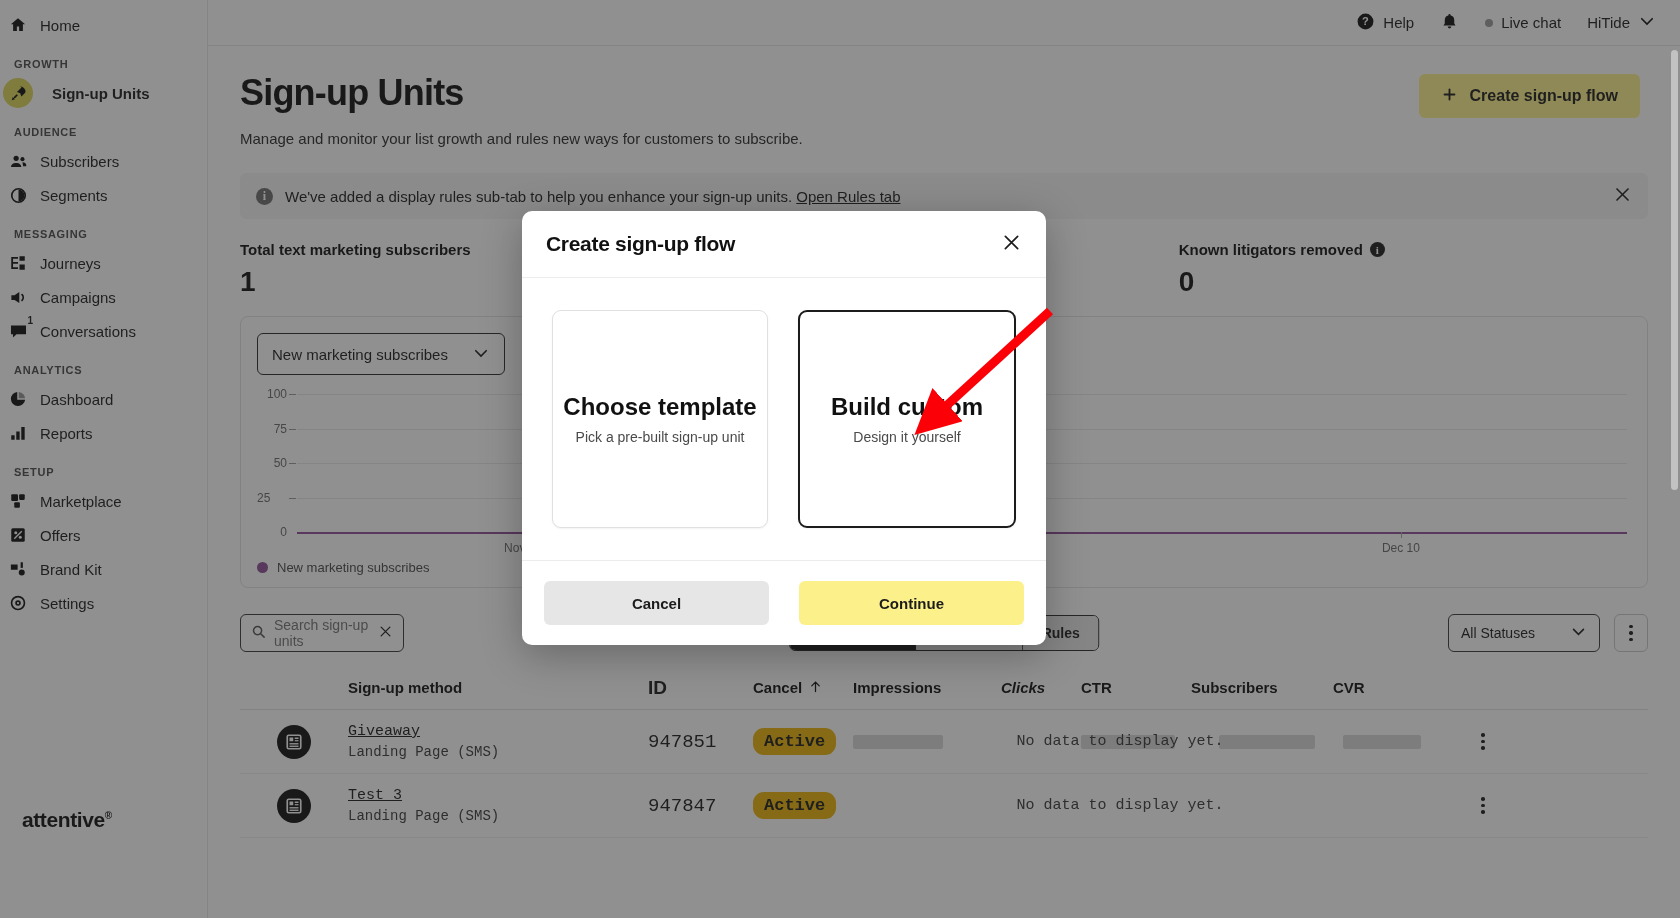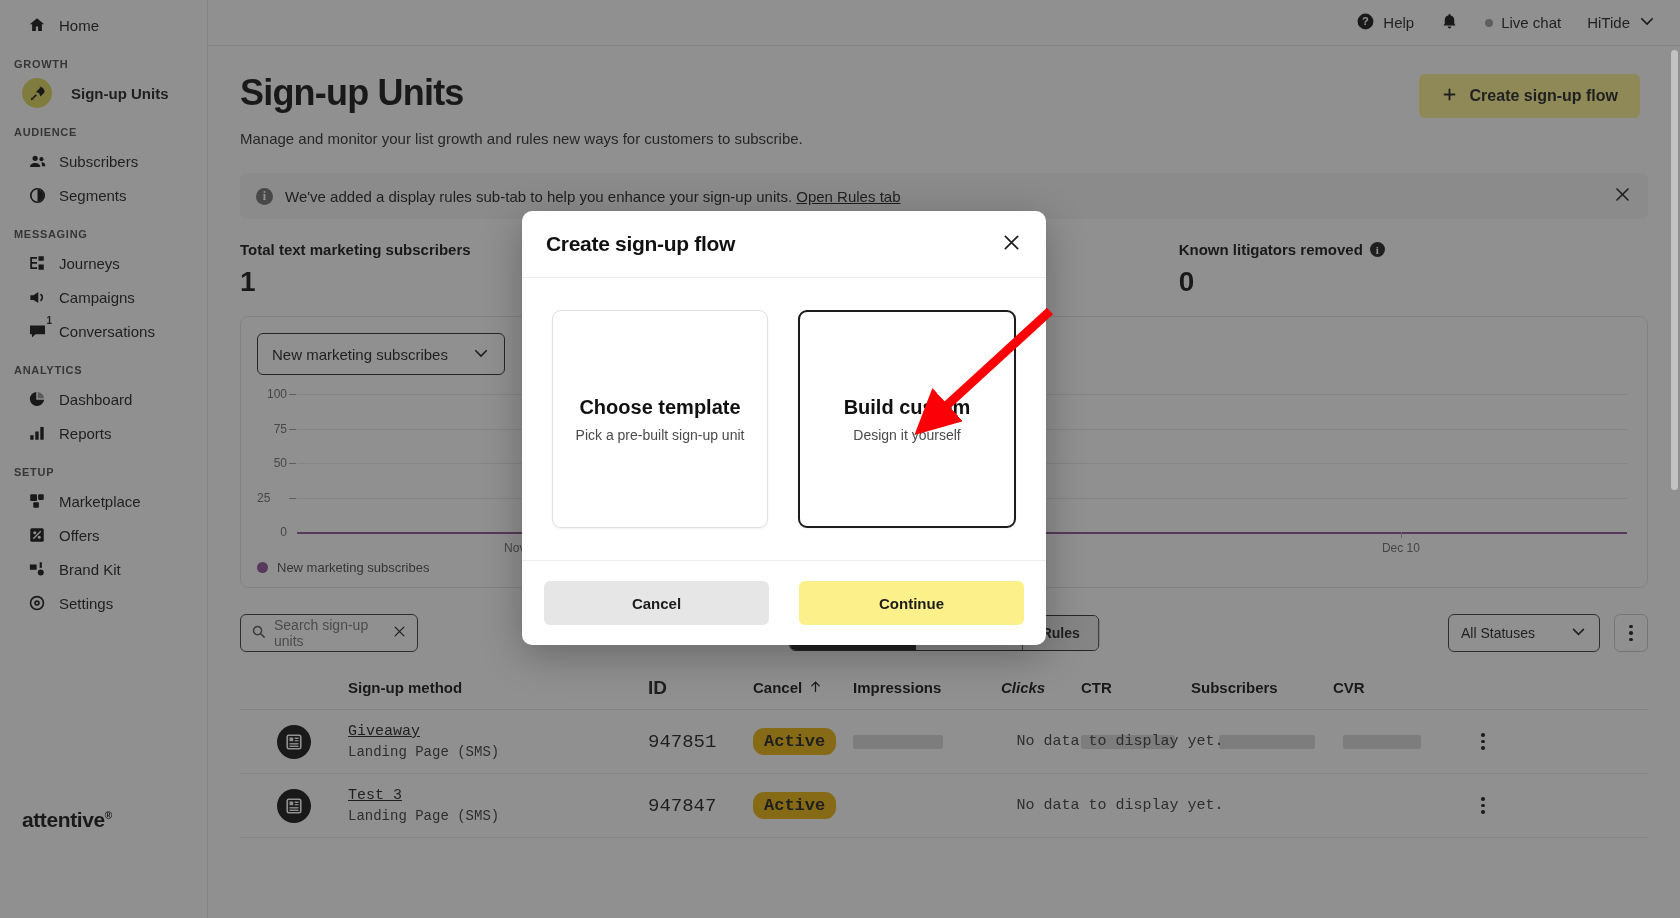--- a/index.html
+++ b/index.html
@@ -22,21 +22,21 @@
   
   .sidebar {
     position: absolute; left: 0; top: 0;
     width: 208px; height: 918px;
     background: #ffffff;
     border-right: 1px solid #e6e6e6;
     padding-top: 8px;
   }
   .nav-item {
     display: flex; align-items: center;
-    height: 34px; padding-left: 27px; gap: 12px;
+    height: 34px; padding-left: 8px; gap: 12px;
     font-size: 15px; color: #1c1c1c;
     cursor: pointer;
   }
   .nav-item .label { white-space: nowrap; }
   .nav-item.active .label { font-weight: 700; }
   .nav-icon {
     width: 20px; height: 20px;
     display: flex; align-items: center; justify-content: center;
     flex: 0 0 20px; position: relative;
   }
@@ -147,21 +147,21 @@
     font-size: 13px; color: #4a4a4a;
   }
   .legend-dot { width: 11px; height: 11px; border-radius: 50%; background: #8e4f96; }
 
   
   .toolbar {
     margin: 26px 32px 0 32px; height: 38px;
     display: flex; align-items: center; position: relative;
   }
   .search-box {
-    width: 178px; height: 38px; border: 1px solid #3a3a3a; border-radius: 6px;
+    width: 164px; height: 38px; border: 1px solid #3a3a3a; border-radius: 6px;
     display: flex; align-items: center; gap: 8px; padding: 0 10px;
     font-size: 14px; color: #757575;
   }
   .search-box .clear { margin-left: auto; cursor: pointer; color: #1c1c1c; }
   .segmented {
     position: absolute; left: 50%; transform: translateX(-50%);
     display: flex; border-radius: 6px; overflow: hidden;
     border: 1px solid #2b2b2b;
   }
   .seg {
@@ -242,21 +242,21 @@
   .modal-body {
     flex: 1; display: flex; gap: 30px; padding: 32px 30px; align-items: flex-start;
   }
   .choice {
     flex: 1; height: 218px; border-radius: 9px;
     border: 1px solid #e0e0e0; background: #fff;
     display: flex; flex-direction: column; align-items: center; justify-content: center;
     cursor: pointer; box-shadow: 0 1px 2px rgba(0,0,0,0.05);
   }
   .choice.selected { border: 2px solid #1c1c1c; }
-  .choice-title { font-size: 20px; font-weight: 700; color: #111; }
+  .choice-title { font-size: 24px; font-weight: 700; color: #111; }
   .choice-sub { font-size: 14px; color: #4a4a4a; margin-top: 8px; }
   .modal-foot {
     height: 86px; border-top: 1px solid #ececec;
     display: flex; align-items: center; gap: 30px; padding: 0 22px;
   }
   .btn {
     flex: 1; height: 44px; border-radius: 6px; border: none;
     font-size: 15px; font-weight: 700; color: #1c1c1c; cursor: pointer;
     font-family: "Liberation Sans", sans-serif;
   }

